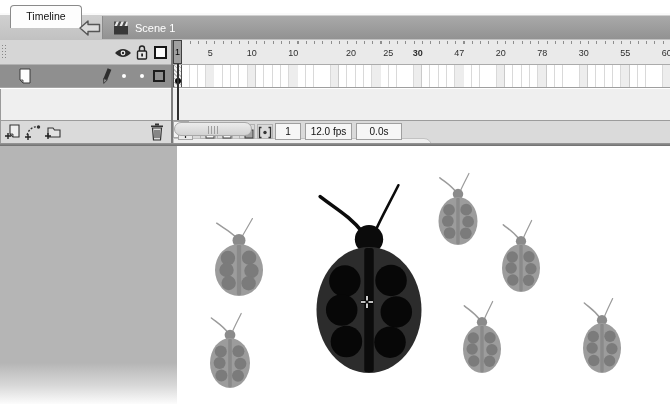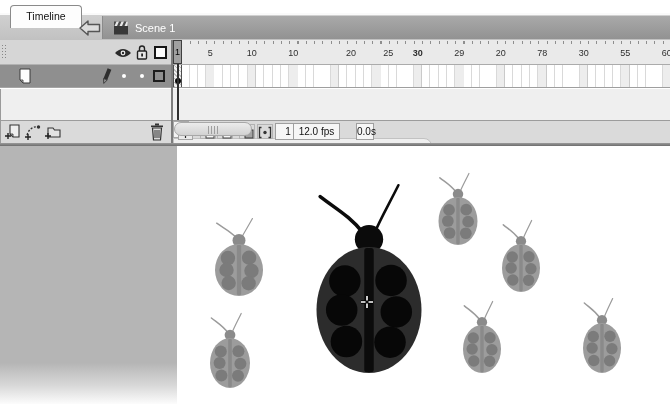--- a/index.html
+++ b/index.html
@@ -77,22 +77,22 @@
   .playhead-line{left:177px;top:64px;width:2px;height:56px;background:#2e2e2e;}
 
   .tl-controls{left:173px;top:120px;width:497px;height:23px;background:#dadada;border-top:1px solid #9c9c9c;}
   .tc-btn{position:absolute;top:2px;height:17px;border:1px solid #a5a5a5;background:#e9e9e9;cursor:pointer;}
   .tc-center{left:5px;width:15px;}
   .onion-btn{position:absolute;top:3px;width:16px;height:15px;border:1px solid #b3b3b3;background:transparent;cursor:pointer;}
   .ob1{left:27px;} .ob2{left:44px;} .ob3{left:66px;} .ob4{left:84px;}
   .stat-box{position:absolute;top:2px;height:17px;border:1px solid #9f9f9f;background:#f6f6f6;
        font-size:10px;color:#111;text-align:center;line-height:15px;}
   .stat-frame{left:102px;width:26px;}
-  .stat-fps{left:120px;width:47px;cursor:pointer;}
-  .stat-time{left:183px;width:18px;}
+  .stat-fps{left:132px;width:47px;cursor:pointer;}
+  .stat-time{left:183px;width:46px;}
   .scroll-left{left:218px;top:2px;width:16px;height:17px;border:1px solid #a8a8a8;background:#f4f4f4;cursor:pointer;}
   .scroll-track{left:234px;top:2px;width:259px;height:17px;border:1px solid #c2c2c2;background:#efefef;
        border-radius:0 8px 8px 0;cursor:pointer;}
   .scroll-thumb{position:absolute;left:1px;top:0.5px;width:78px;height:14px;border:1px solid #a8a8a8;
        border-radius:7px;background:linear-gradient(#ececec,#d2d2d2);cursor:grab;}
   .thumb-ridges{position:absolute;left:33px;top:3px;width:11px;height:8px;
        background:repeating-linear-gradient(90deg,#9e9e9e 0 1px,transparent 1px 3px);}
 
   .panel-bottom{left:0;top:143px;width:670px;height:3px;background:linear-gradient(#9a9a9a,#6d6d6d);}
 
@@ -188,21 +188,21 @@
 
   <div class="abs ruler">
     <div class="ruler-ticks"></div>
     <div id="ruler-labels">
         <span class="ruler-num" style="left: 27.35px;">5</span>
         <span class="ruler-num" style="left: 68.85px;">10</span>
         <span class="ruler-num" style="left: 110.35px;">10</span>
         <span class="ruler-num" style="left: 168px;">20</span>
         <span class="ruler-num" style="left: 193.35px; margin-left: 12px;">25</span>
         <span class="ruler-num" style="left: 234.85px; font-weight: bold;">30</span>
-        <span class="ruler-num" style="left: 276.35px;">29</span>
+        <span class="ruler-num" style="left: 276.35px;">47</span>
         <span class="ruler-num" style="left: 317.85px;">20</span>
         <span class="ruler-num" style="left: 359.35px;">78</span>
         <span class="ruler-num" style="left: 400.85px;">30</span>
         <span class="ruler-num" style="left: 442.35px;">55</span>
         <span class="ruler-num" style="left: 483.85px;">60</span>
       </div>
     <div class="playhead-handle">1</div>
   </div>
 
   <div class="abs frame-row">

